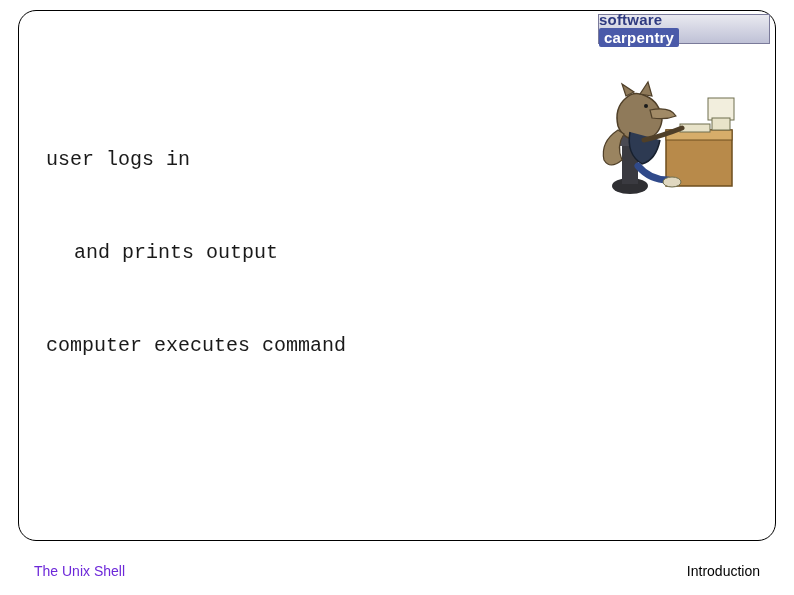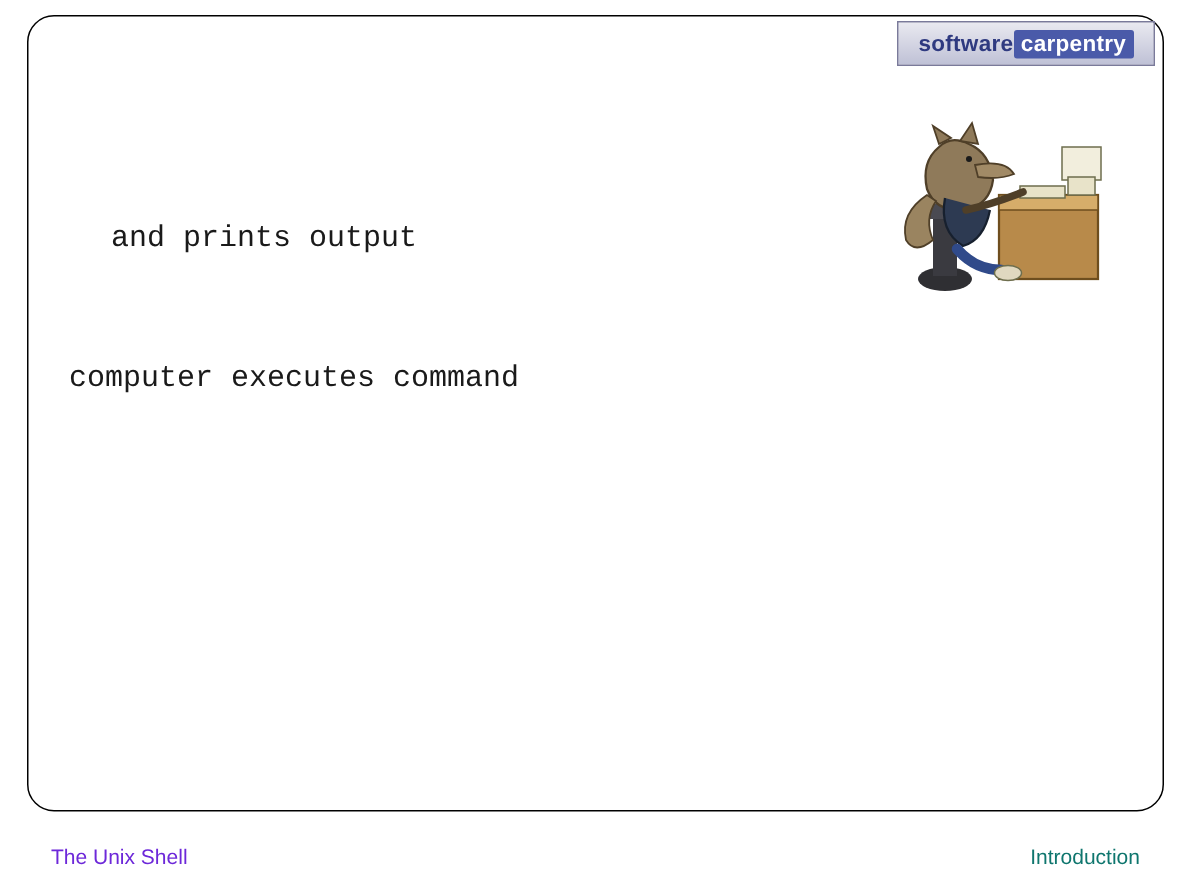--- a/index.html
+++ b/index.html
@@ -21,26 +21,27 @@
   }
   .logo {
     position: absolute;
     right: 24px;
     top: 14px;
     width: 172px;
     height: 30px;
     border: 1px solid #7a7a9a;
     background: linear-gradient(#e9e9f0, #bfc1d6);
     display: flex;
-    align-items: center;
+    align-items: flex-start;
     justify-content: center;
     font-family: Arial, Helvetica, sans-serif;
     font-weight: bold;
     font-size: 15px;
     letter-spacing: 0.2px;
+    flex-direction: column;
   }
   .logo .sw { color: #2f3a80; }
   .logo .carp {
     color: #fff;
     background: #4a5aa9;
     padding: 1px 5px;
     margin-left: 0;
     border-radius: 2px;
   }
   .content {
@@ -69,21 +70,21 @@
     font-family: Arial, Helvetica, sans-serif;
     font-size: 14px;
     color: #6d28d9;
   }
   .footer-right {
     position: absolute;
     right: 34px;
     bottom: 16px;
     font-family: Arial, Helvetica, sans-serif;
     font-size: 14px;
-    color: #0f766e;
+    color: #000000;
   }
 </style>
 </head>
 <body>
 
 <div class="slide-frame"></div>
 
 <div class="logo">
   <span class="sw">software</span>
   <span class="carp">carpentry</span>
@@ -106,20 +107,21 @@
     <circle cx="50" cy="26" r="2" fill="#1a1a1a"></circle>
     <path d="M34 52 Q30 74 46 84 Q60 80 64 60" fill="#2d3a52" stroke="#17202e" stroke-width="1.5"></path>
     <path d="M48 60 Q66 56 86 48" stroke="#4f3f28" stroke-width="5" fill="none" stroke-linecap="round"></path>
     <path d="M42 86 Q54 100 72 100" stroke="#304a8a" stroke-width="7" fill="none" stroke-linecap="round"></path>
     <ellipse cx="76" cy="102" rx="9" ry="5" fill="#e0d8c0" stroke="#6e6e4e"></ellipse>
     <path d="M22 50 Q4 62 8 80 Q14 90 26 80 Q20 66 28 54 Z" fill="#9a8460" stroke="#4f3f28" stroke-width="1.2"></path>
   </svg>
 </div>
 
 <div class="content">
+  <span class="line">user logs in</span>
   <span class="line indent">and prints output</span>
   <span class="line">computer executes command</span>
   
   
   
   
 </div>
 
 <div class="footer-left">The Unix Shell</div>
 <div class="footer-right">Introduction</div>

